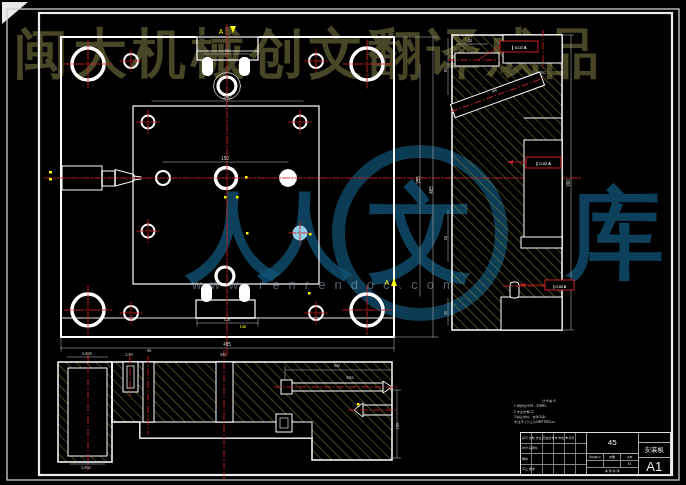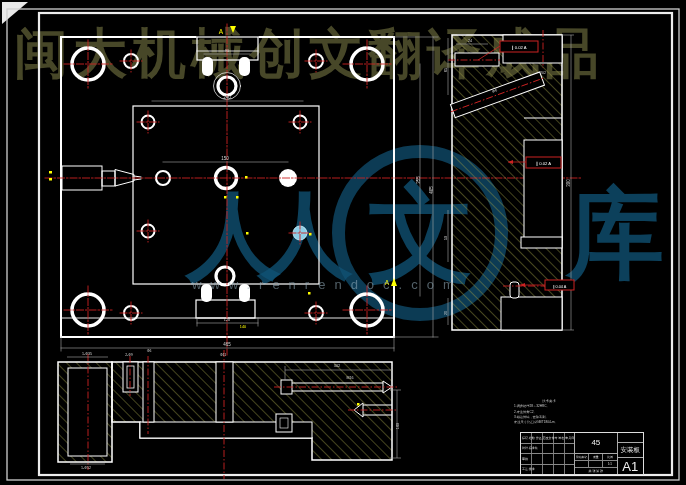--- a/index.html
+++ b/index.html
@@ -13,21 +13,21 @@
     border:13px solid rgba(16,82,116,.72);box-sizing:border-box;z-index:2;}
   .wm-url{position:absolute;left:192px;top:277px;font-size:13px;letter-spacing:9px;
     color:rgba(150,175,190,.55);z-index:4;white-space:nowrap;}
   svg#draw{position:absolute;left:0;top:0;z-index:3;}
   svg text{font-family:"Liberation Sans",sans-serif;}
   
   .notes{position:absolute;left:514px;top:399px;width:70px;z-index:5;color:#ccc;
     font-size:3.2px;line-height:1.6;}
   .notes .nt{text-align:center;font-size:3.4px;}
   
-  .tb{position:absolute;left:520px;top:432px;width:124px;height:43px;z-index:5;
+  .tb{position:absolute;left:520px;top:432px;width:151px;height:43px;z-index:5;
     border:1px solid #ddd;box-sizing:border-box;display:flex;color:#eee;background:#000;}
   .tb .zone-l{width:66px;display:flex;flex-direction:column;border-right:.5px solid #aaa;}
   .tb .lrow{flex:1;border-bottom:.5px solid #888;font-size:3px;white-space:nowrap;
     overflow:hidden;padding-left:1px;display:flex;align-items:center;
     background:repeating-linear-gradient(90deg,transparent 0 10.5px,#777 10.5px 11px);}
   .tb .lrow:last-child{border-bottom:none;}
   .tb .zone-m{width:52px;display:flex;flex-direction:column;border-right:.5px solid #aaa;}
   .tb .mat{height:22px;display:flex;align-items:center;justify-content:center;
     font-size:8px;border-bottom:.5px solid #aaa;}
   .tb .mrow{height:7px;display:flex;border-bottom:.5px solid #888;}

